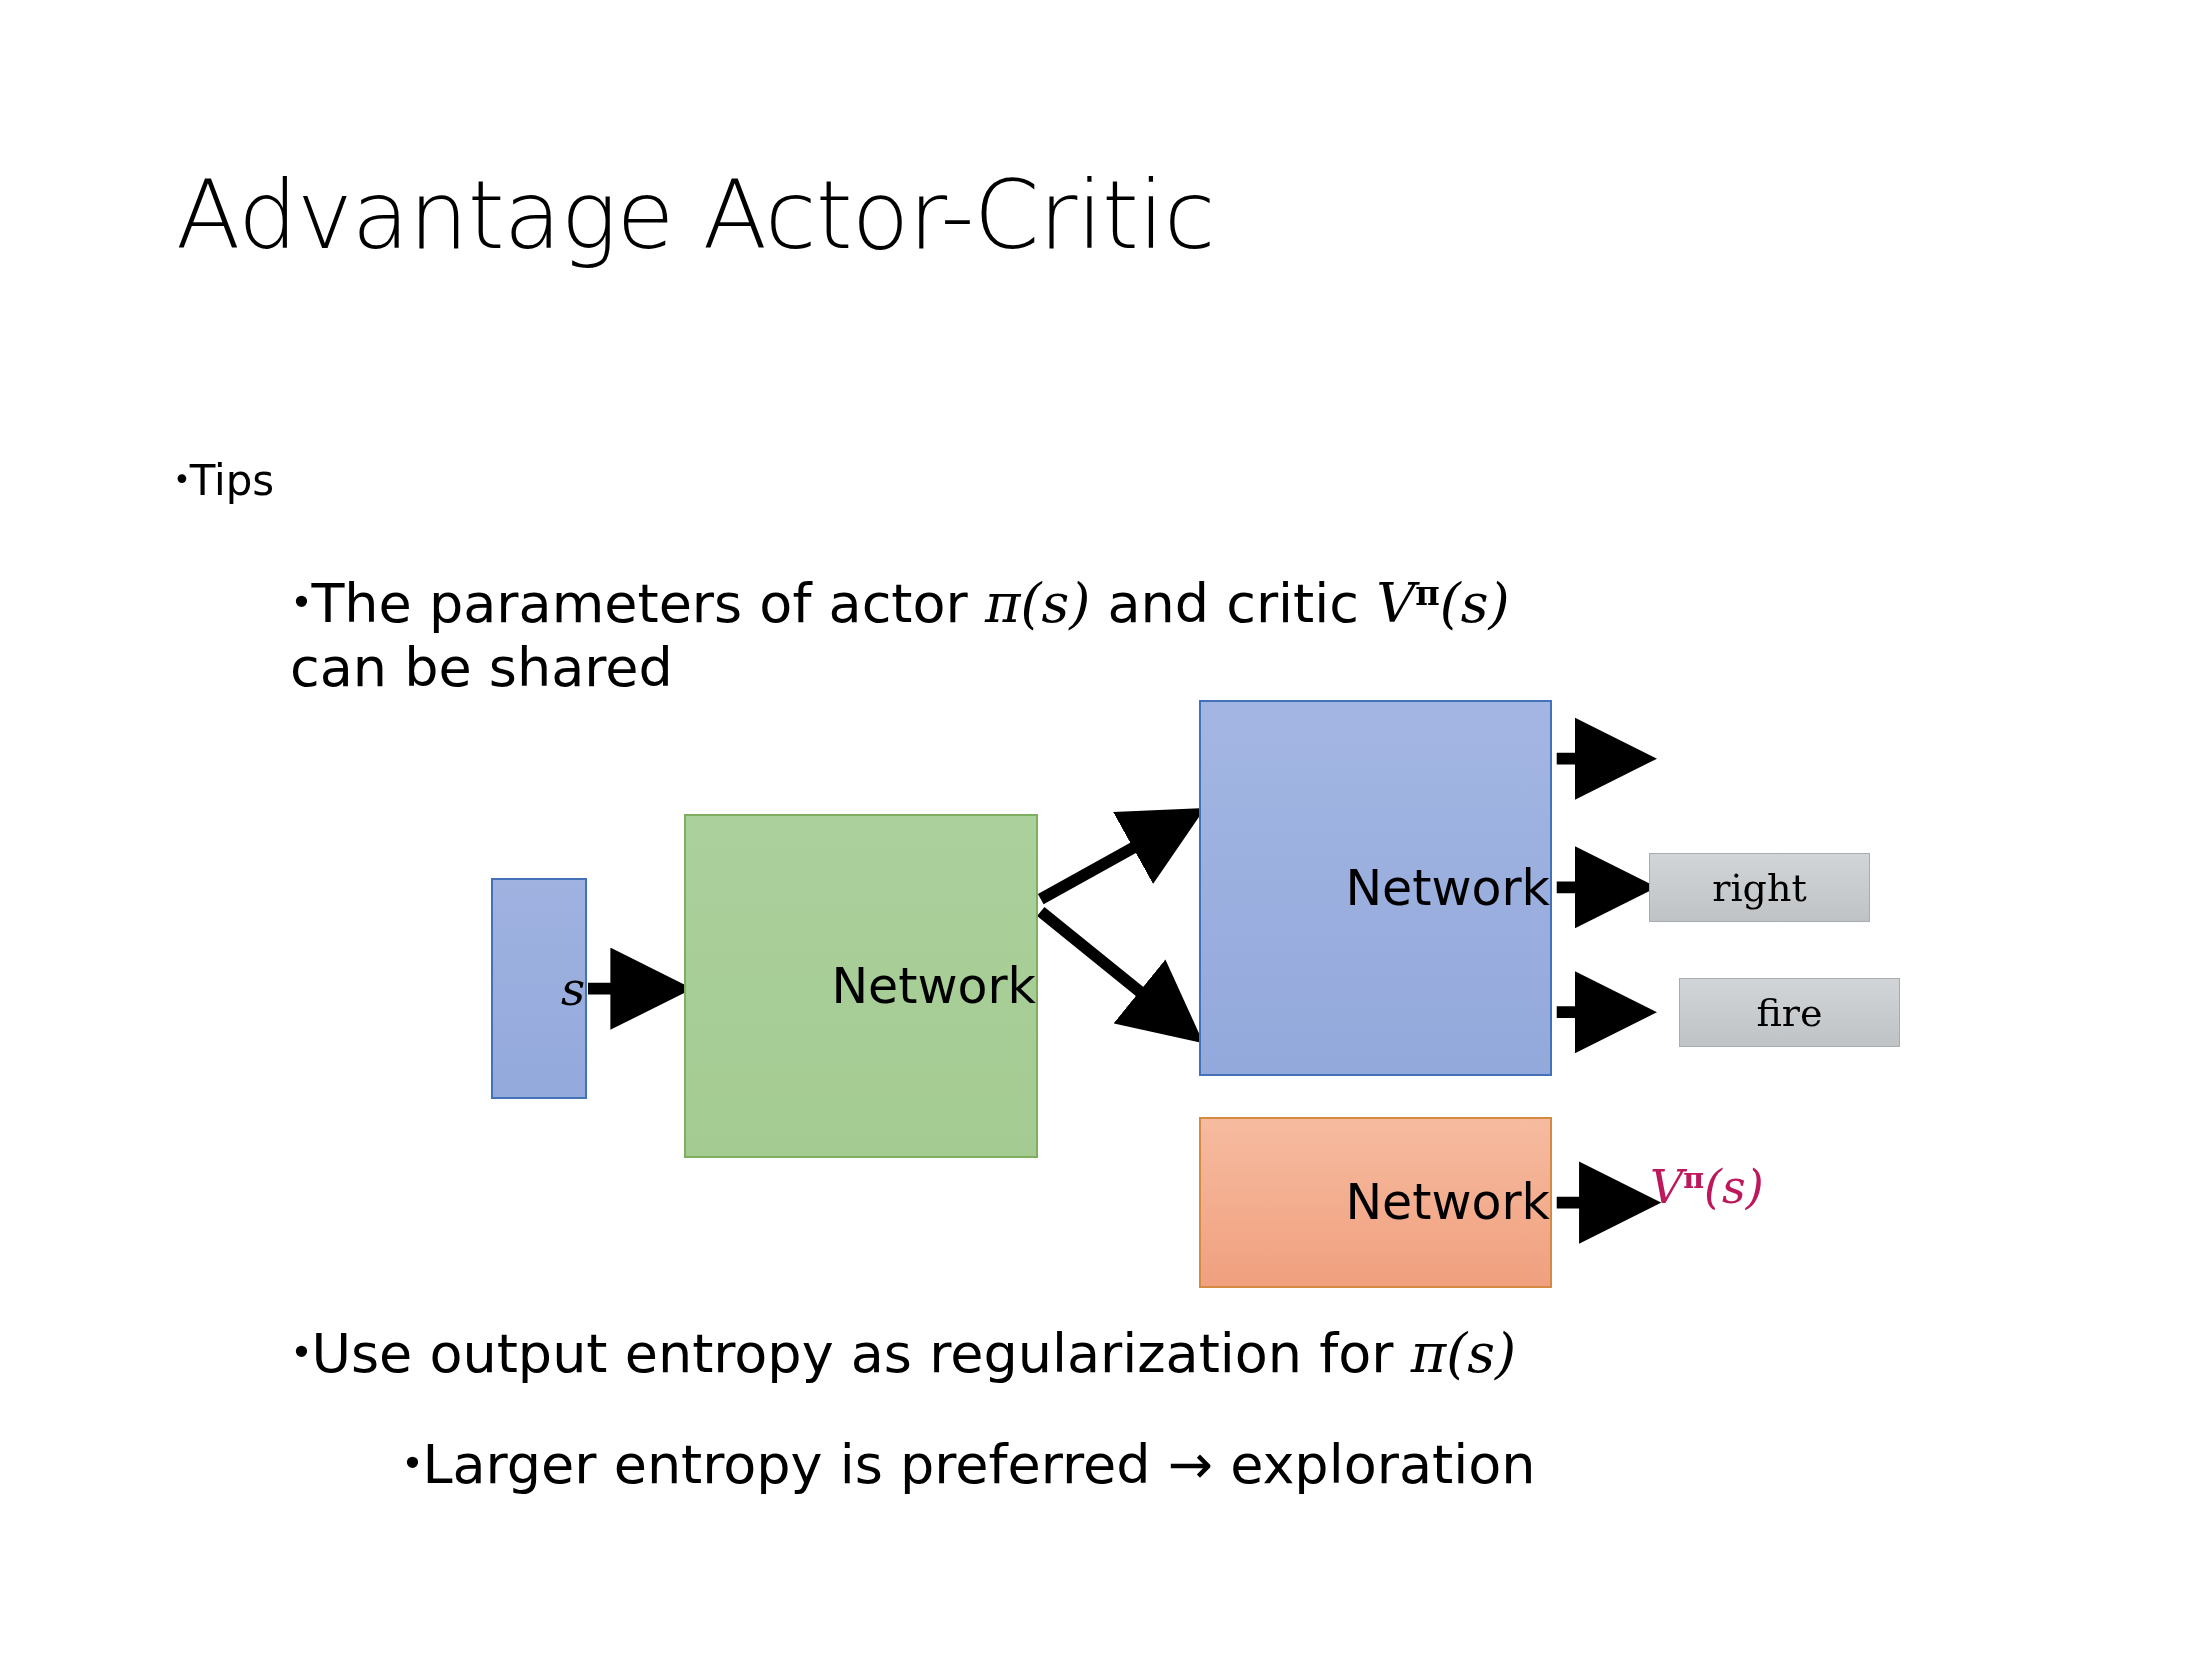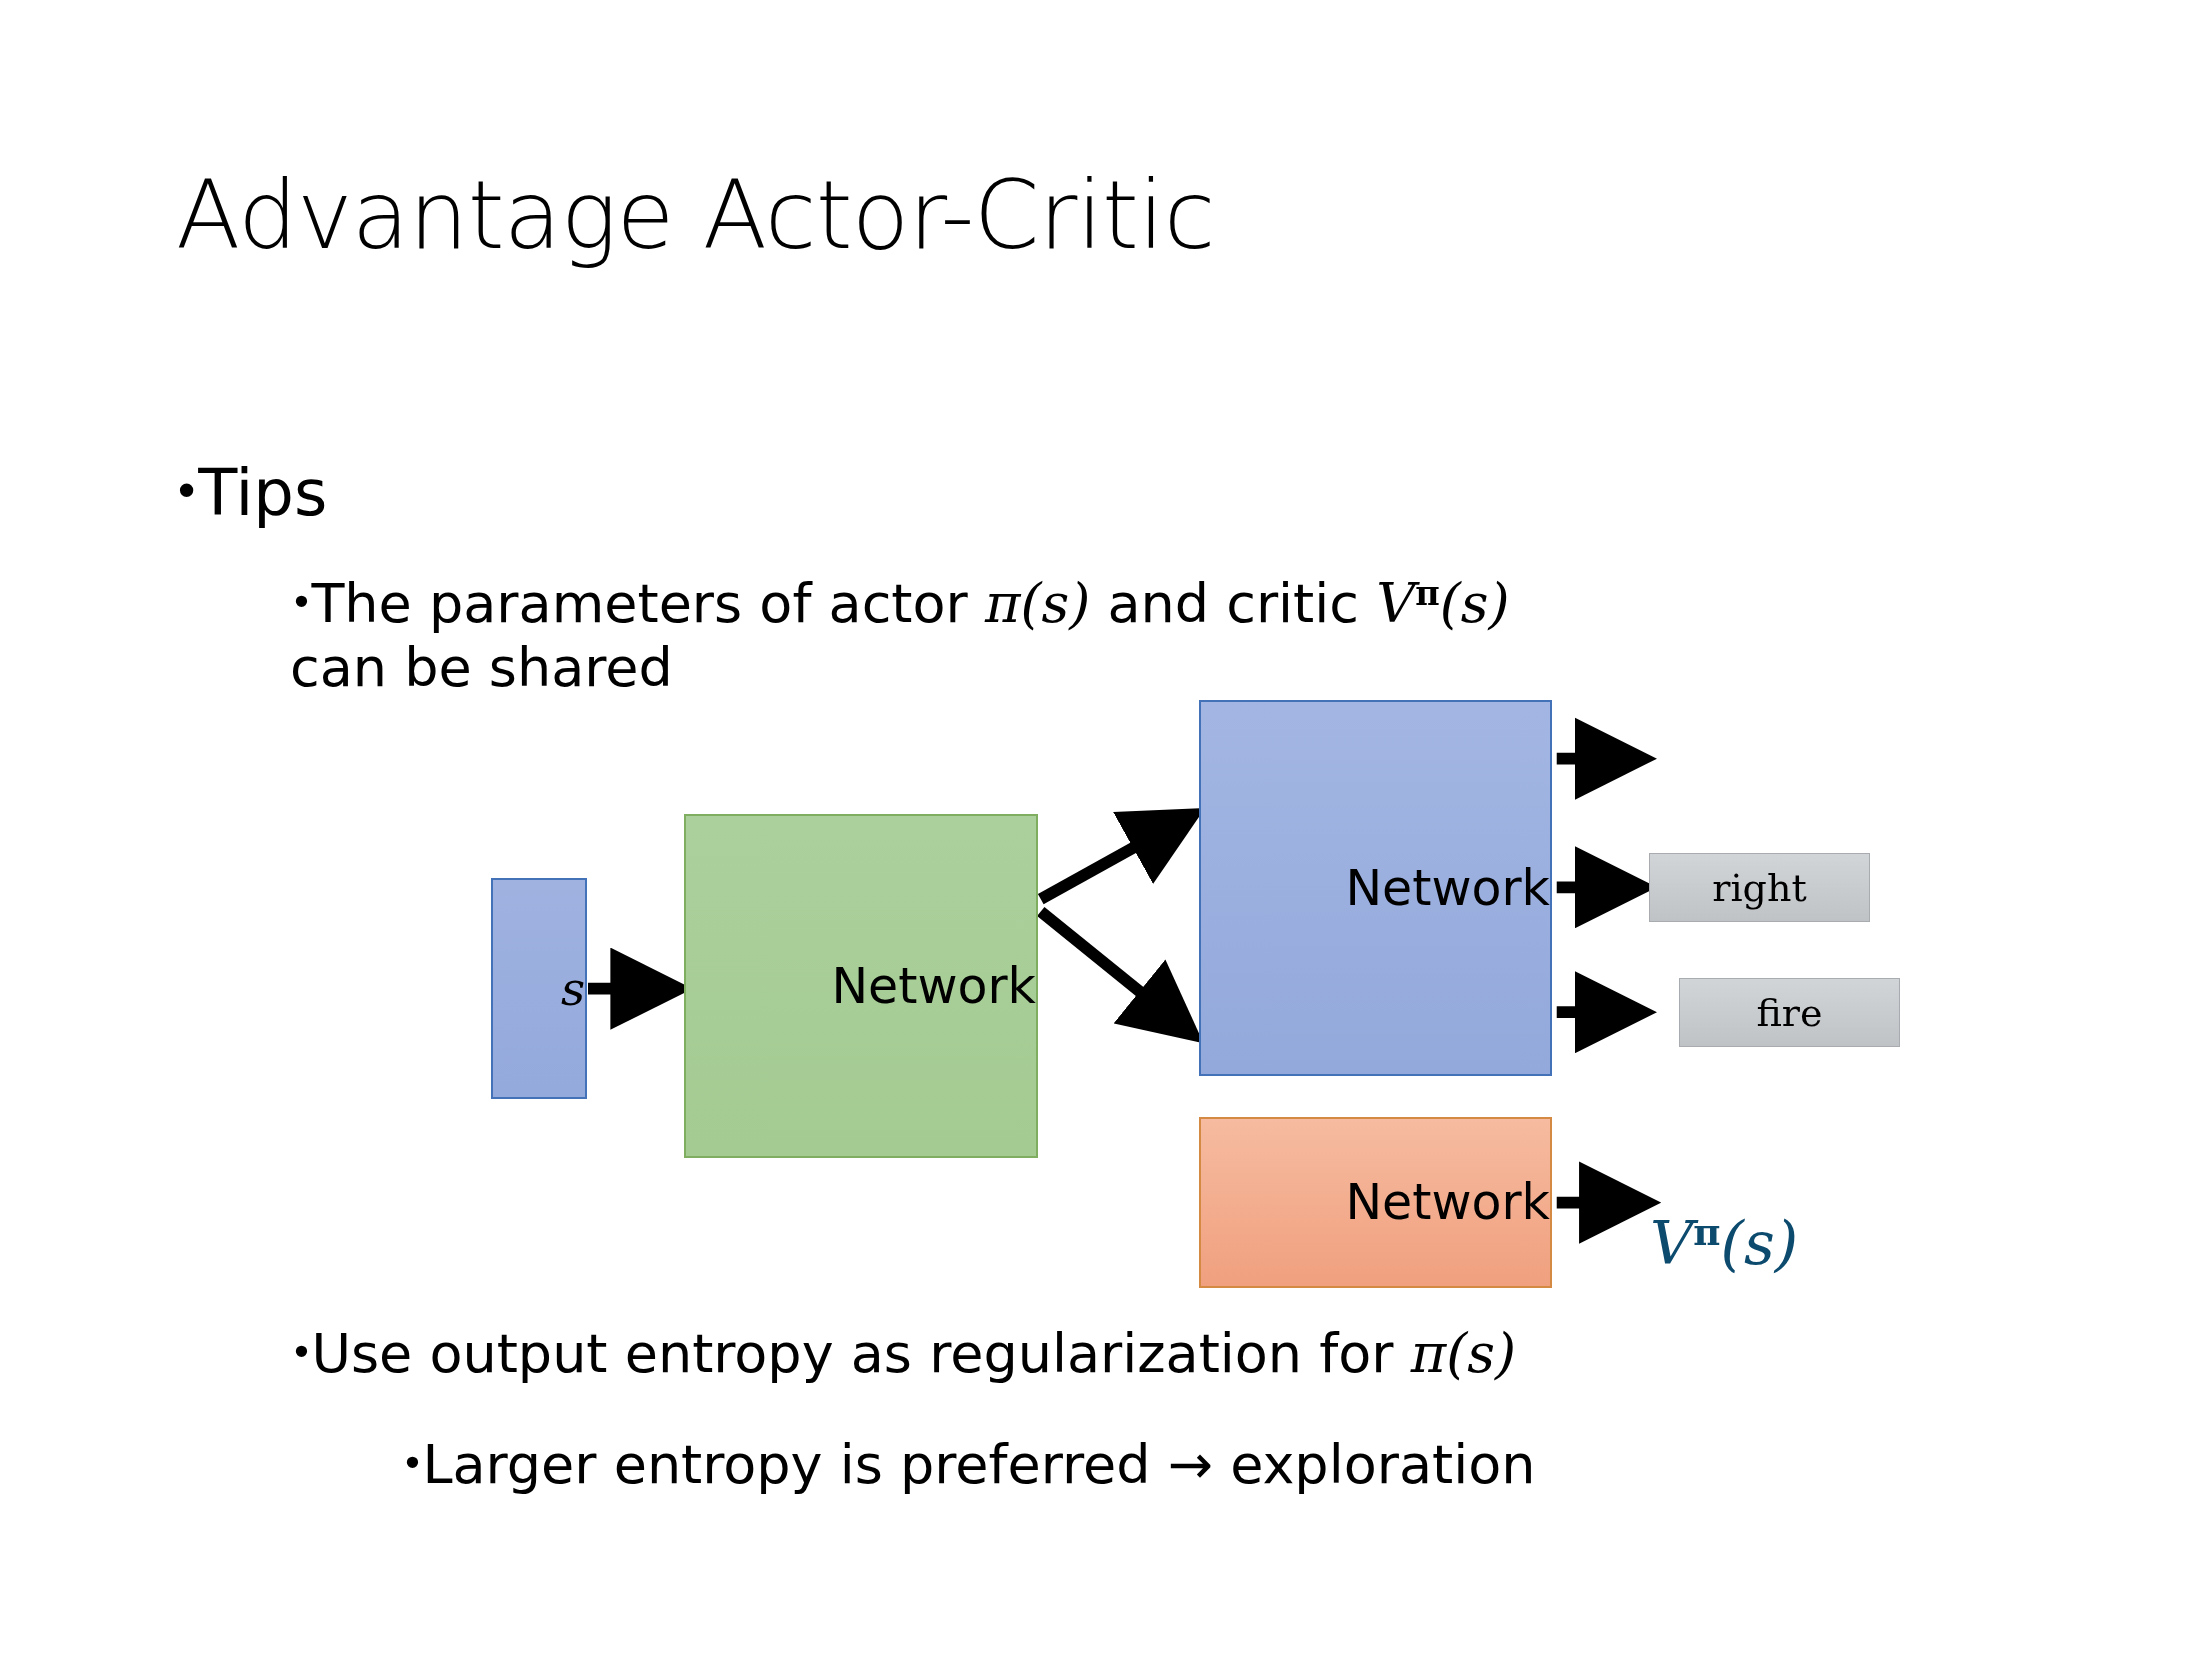--- a/index.html
+++ b/index.html
@@ -44,21 +44,21 @@
     display: inline-block;
     width: 0.55em;
     font-size: 0.72em;
     vertical-align: 0.16em;
   }
   .bullet .txt { display: inline; }
 
   #b-tips {
     left: 173px;
     top: 456px;
-    font-size: 64px;
+    font-size: 42px;
   }
   #b-params {
     left: 290px;
     top: 572px;
     font-size: 54px;
     width: 1779px;
     line-height: 1.18;
   }
   #b-entropy {
     left: 290px;
@@ -147,23 +147,23 @@
     font-family: "DejaVu Serif", "Liberation Serif", serif;
     font-size: 38px;
   }
   #out-left  { left: 1649px; top: 724px;  }
   #out-right { left: 1649px; top: 853px; }
   #out-fire  { left: 1649px; top: 978px; margin-left: 30px; }
 
   #vpi-label {
     position: absolute;
     left: 1650px;
-    top: 1208px;
-    font-size: 60px;
-    color: #0c4a6e;
+    top: 1160px;
+    font-size: 46px;
+    color: #be185d;
   }
 
   svg#arrows {
     position: absolute;
     left: 0; top: 0;
     width: 2205px; height: 1654px;
   }
 </style>
 </head>
 <body>

